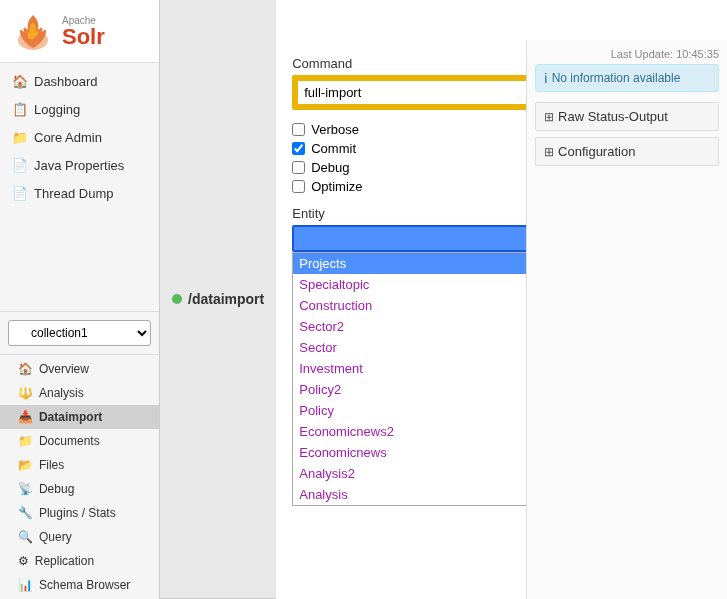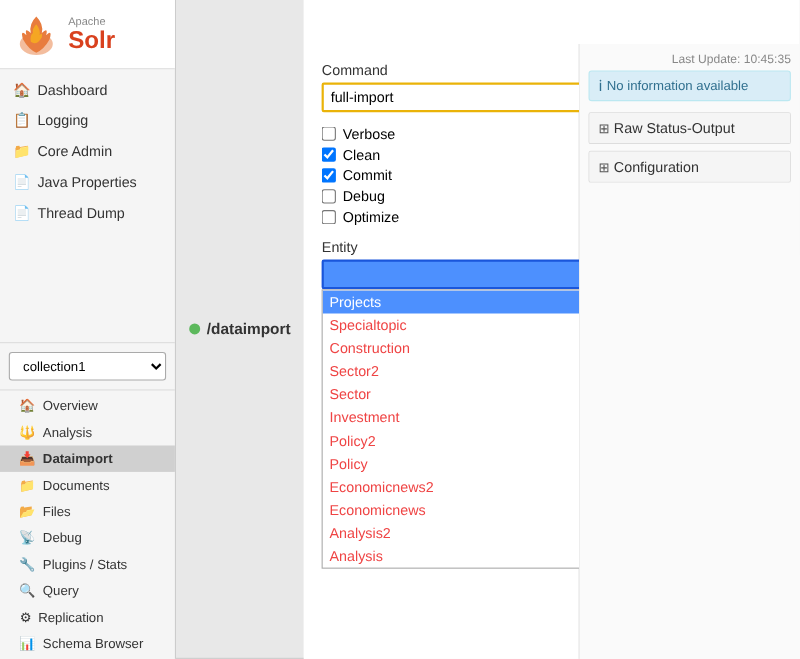--- a/index.html
+++ b/index.html
@@ -73,21 +73,21 @@
     }
 
     .collection-selector {
       padding: 8px;
       border-top: 1px solid #ddd;
       border-bottom: 1px solid #ddd;
     }
 
     .collection-select {
       width: 100%;
-      padding: 4px 8px;
+      padding: 4px 18px;
       border: 1px solid #aaa;
       border-radius: 3px;
       background: #fff;
       font-size: 12px;
       cursor: pointer;
     }
 
     .sub-nav-items {
       padding: 2px 0;
     }
@@ -165,21 +165,21 @@
     .form-label {
       display: block;
       font-size: 13px;
       color: #333;
       margin-bottom: 4px;
     }
 
     .form-select {
       width: 320px;
       padding: 4px 6px;
-      border: 2px solid #eab308;
+      border: 6px solid #eab308;
       border-radius: 2px;
       font-size: 13px;
       background: #fff;
     }
 
     .checkbox-group {
       display: flex;
       flex-direction: column;
       gap: 4px;
       margin-bottom: 12px;
@@ -235,21 +235,21 @@
       background: #fff;
       z-index: 100;
       max-height: 260px;
       overflow-y: auto;
     }
 
     .entity-dropdown-list .list-item {
       padding: 3px 6px;
       font-size: 13px;
       cursor: pointer;
-      color: #ef4444;
+      color: #a21caf;
     }
 
     .entity-dropdown-list .list-item.highlighted {
       background: #4d90fe;
       color: #fff;
     }
 
     
     .info-box {
       background: #d9edf7;
@@ -413,24 +413,20 @@
             <option>abort</option>
           </select>
           <span style="position:absolute; right:6px; top:50%; transform:translateY(-50%); pointer-events:none; font-size:11px; color:#555;">▼</span>
         </div>
       </div>
 
       <div class="checkbox-group">
         <label class="checkbox-item">
           <input type="checkbox" style="">
           <span>Verbose</span>
-        </label>
-        <label class="checkbox-item">
-          <input type="checkbox" checked="" style="">
-          <span>Clean</span>
         </label>
         <label class="checkbox-item">
           <input type="checkbox" checked="" style="">
           <span>Commit</span>
         </label>
         <label class="checkbox-item">
           <input type="checkbox" style="">
           <span>Debug</span>
         </label>
         <label class="checkbox-item">

